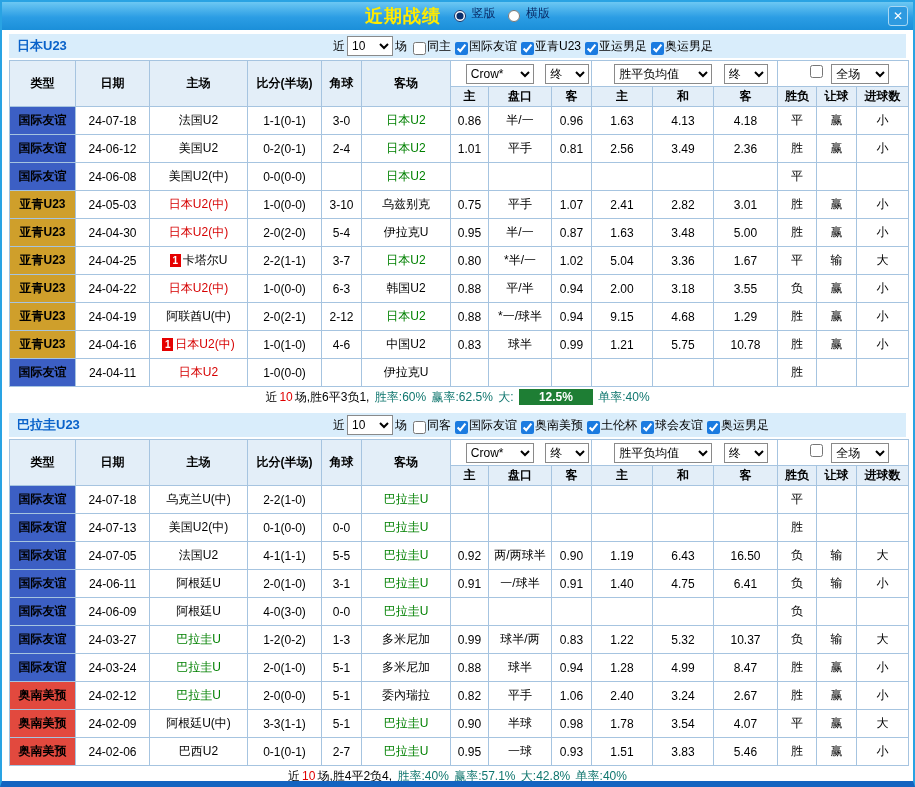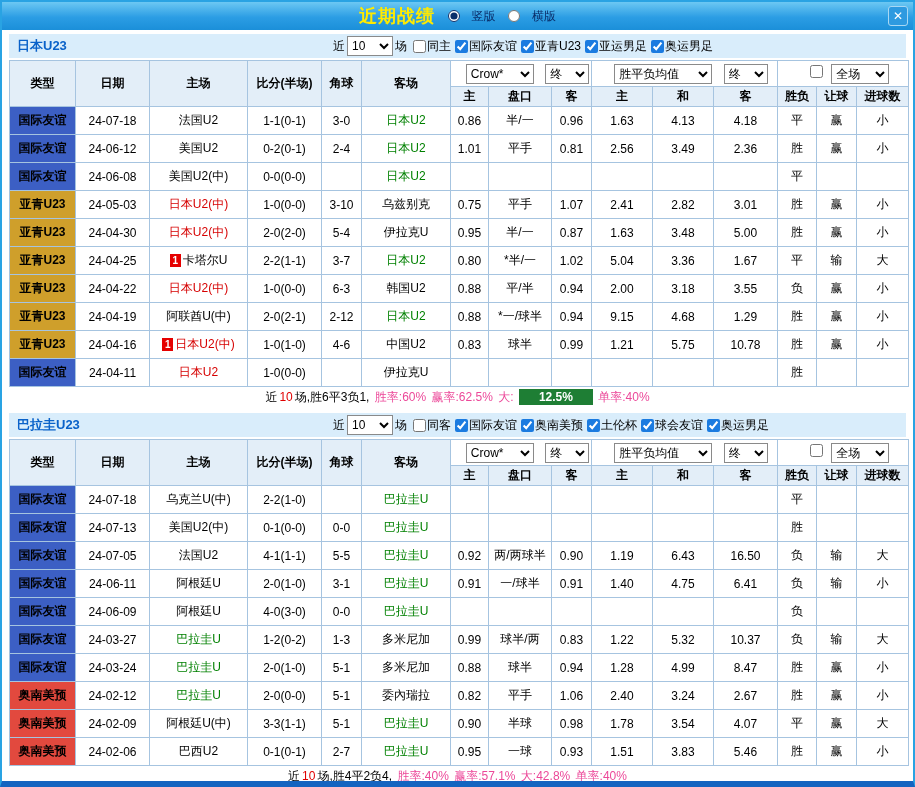--- a/index.html
+++ b/index.html
@@ -1,30 +1,30 @@
 <!DOCTYPE html>
 <html><head>
 <meta charset="utf-8">
 <style>
 *{margin:0;padding:0;box-sizing:border-box;}
 html,body{background:#eef3f8;}
 body{font-family:"Liberation Sans","DejaVu Sans",sans-serif;}
 .window{width:915px;height:787px;background:#fff;border:2px solid #29a3e3;border-bottom:6px solid #1464c0;overflow:hidden;}
 .titlebar{height:28px;background:linear-gradient(180deg,#6cc8f3 0%,#2b9de4 55%,#1b8fd9 100%);display:flex;align-items:center;justify-content:center;position:relative;}
 .title{color:#ffea00;font-weight:bold;font-size:18px;letter-spacing:1px;}
-.layout-radio{display:inline-flex;align-items:center;gap:12px;color:#0a2f6b;font-size:12px;margin-left:8px;cursor:pointer;}
+.layout-radio{display:inline-flex;align-items:flex-end;gap:6px;color:#0a2f6b;font-size:12px;margin-left:8px;cursor:pointer;}
 .layout-radio input{width:12px;height:12px;accent-color:#0a2f6b;}
 .close-btn{position:absolute;right:5px;top:4px;width:20px;height:20px;background:#2e9ae0;border:1px solid #a8d8f4;border-radius:3px;color:#fff;font-weight:bold;text-align:center;line-height:18px;font-size:12px;cursor:pointer;}
 .content{padding:4px 7px;}
 .section{margin-bottom:6px;}
 .section-header{height:24px;background:#d9edfb;display:flex;align-items:center;position:relative;padding-left:8px;}
 .team-name{color:#0a62c9;font-weight:bold;font-size:13px;}
 .filter-bar{position:absolute;left:322px;display:flex;align-items:center;font-size:12px;color:#000;white-space:nowrap;}
 .filter-bar .ftxt{margin:0 2px;}
-.filter-bar .cb{display:inline-flex;align-items:center;margin-left:4px;cursor:pointer;}
+.filter-bar .cb{display:inline-flex;align-items:flex-end;margin-left:4px;cursor:pointer;}
 .filter-bar input[type=checkbox]{width:13px;height:13px;accent-color:#1b7be0;margin-right:1px;}
 .sel{font-size:12px;height:20px;font-family:inherit;background:#fff;border:1px solid #8a8a8a;}
 .sel.count{width:46px;}
 .sel.company{width:68px;}
 .sel.small{width:44px;margin-left:8px;}
 .sel.avg{width:98px;}
 .sel.scope{width:58px;margin-left:5px;}
 table.grid{border-collapse:collapse;table-layout:fixed;width:899px;margin-top:2px;}
 .grid th,.grid td{border:1px solid #a6c4e0;text-align:center;font-size:12px;overflow:hidden;white-space:nowrap;}
 .grid thead th{background:#e3eef8;font-weight:bold;color:#000;}
@@ -36,21 +36,21 @@
 td.type-badge.t-blue{background:#3c5fc4;}
 td.type-badge.t-gold{background:#cf9f2b;}
 td.type-badge.t-red{background:#e2493e;}
 .blue{color:#0000cc;}
 .red{color:#d60000;}
 .green{color:#008000;}
 td.score{color:#0000cc;}
 .redcard{display:inline-block;background:#e50000;color:#fff;font-size:10px;font-weight:bold;width:11px;height:13px;line-height:13px;text-align:center;margin-right:2px;}
 .summary{height:20px;line-height:20px;text-align:center;font-size:12px;color:#000;}
 .summary span{margin:0 1px;}
-.summary .blue{color:#ec4899;}
+.summary .blue{color:#0f766e;}
 .summary .red{color:#e00000;}
 .summary .badge{background:#1e7e34;color:#fff;padding:1px 20px;font-weight:bold;}
 </style>
 </head>
 <body>
 
 <div class="window">
 
   <div class="titlebar">
     <div class="title-group">

